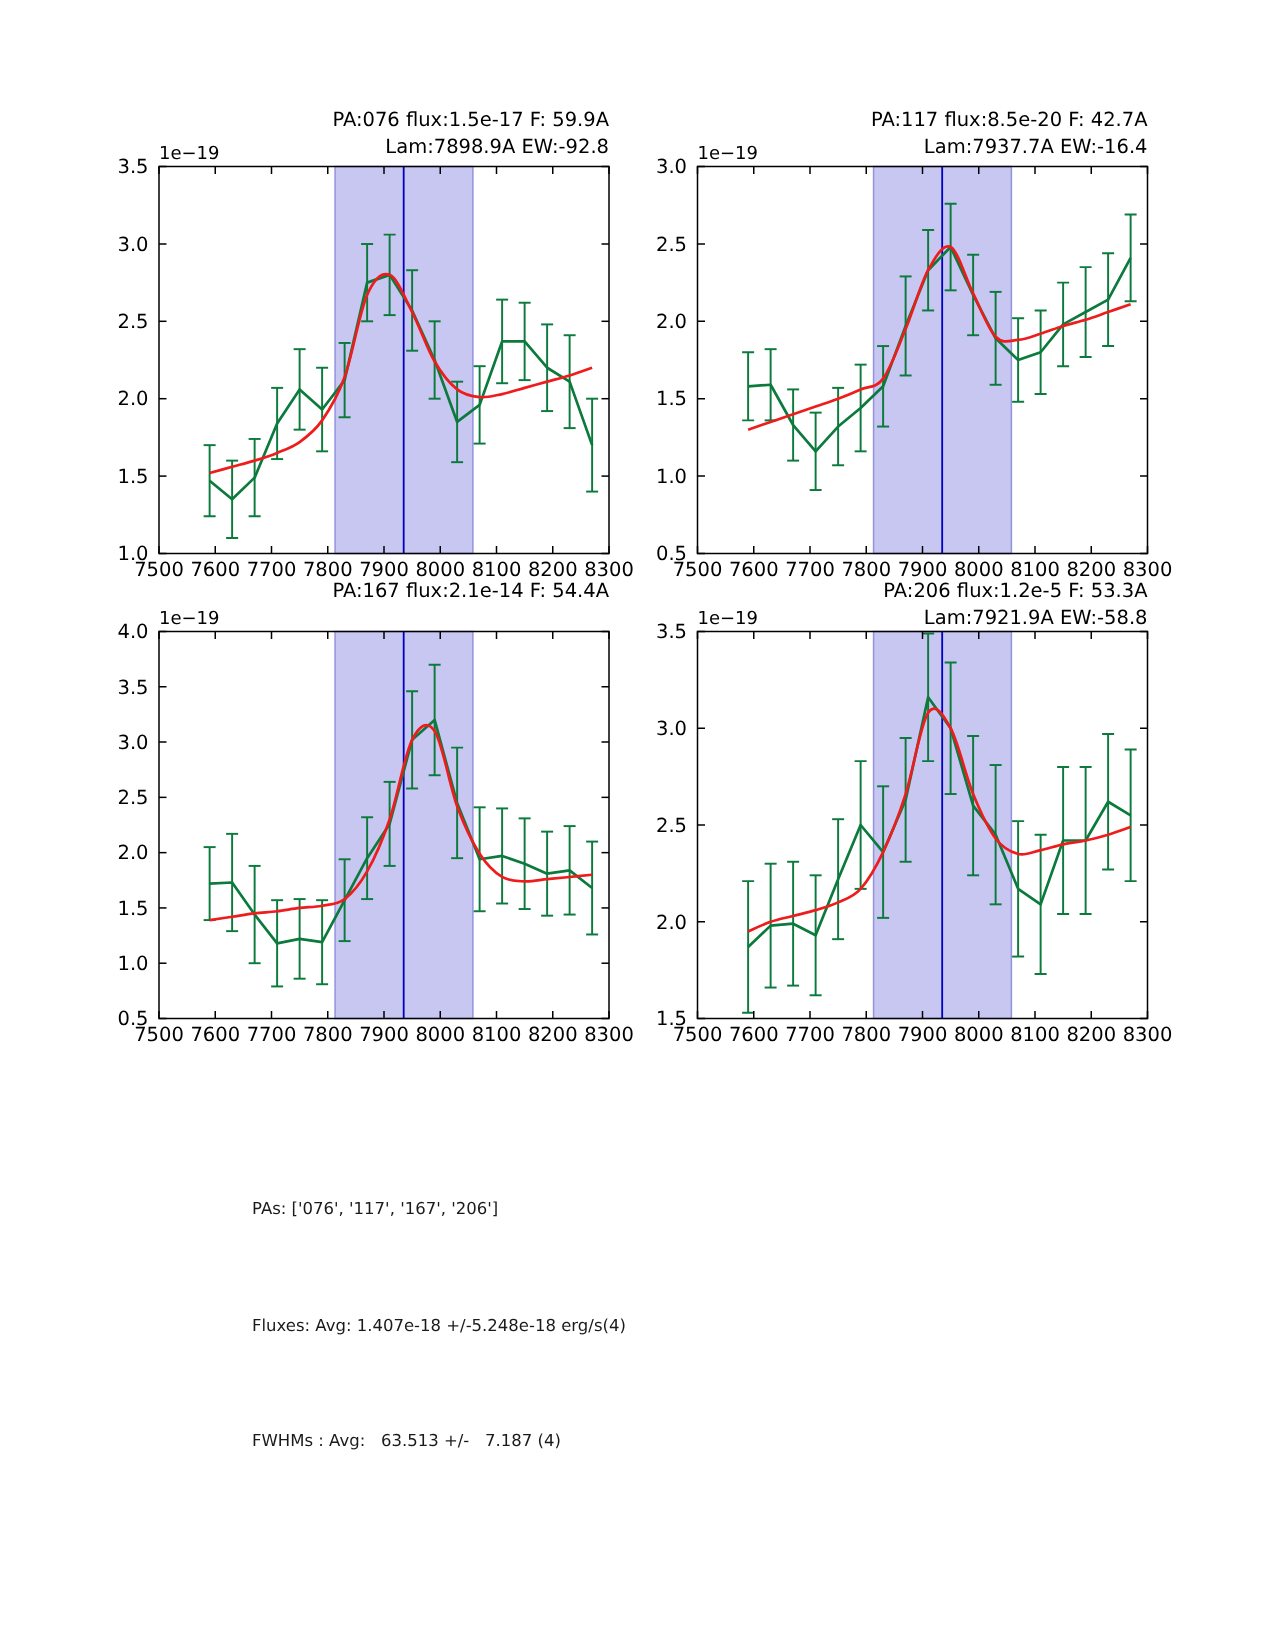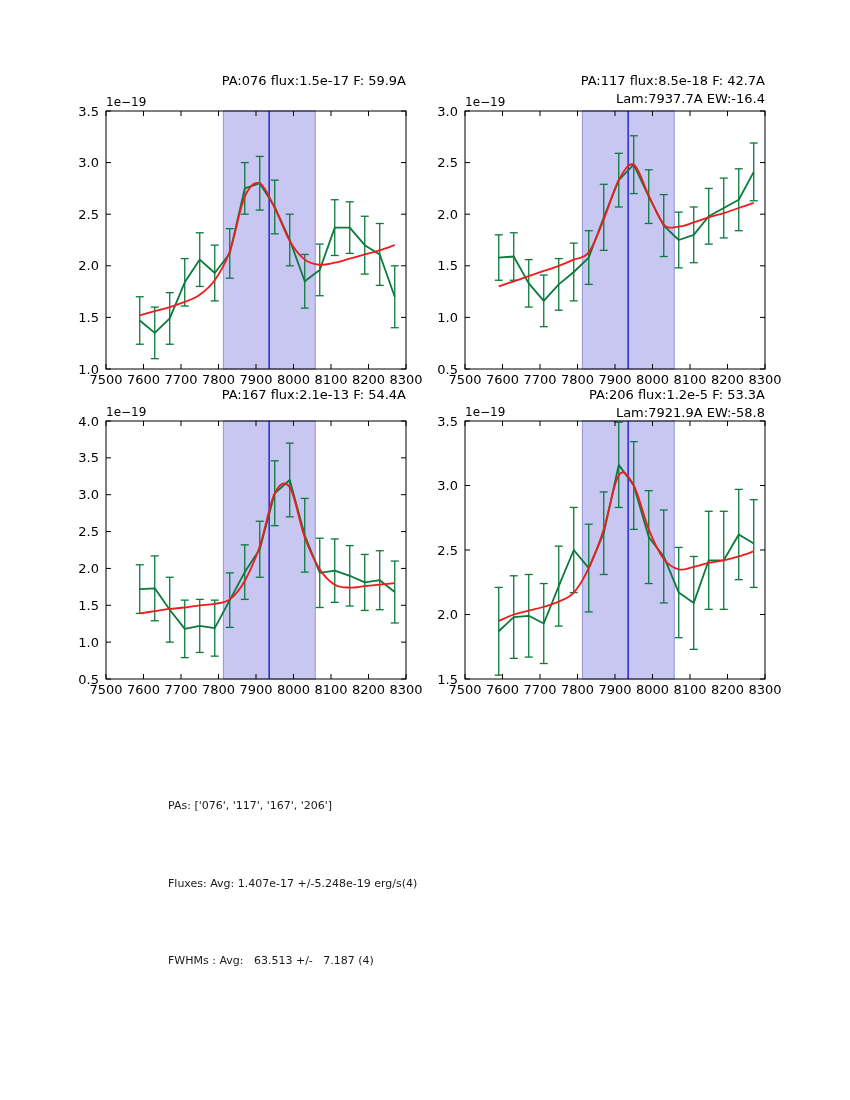--- a/index.html
+++ b/index.html
@@ -37,20 +37,21 @@
     color: #1a1a1a;
   }
 </style>
 </head>
 <body>
 
 <div>
 
   <div class="chart-title pos-title-tl">
     <div>PA:076 flux:1.5e-17 F: 59.9A</div>
+    <div>Lam:7898.9A EW:-92.8</div>
   </div>
   <svg class="plot pos-svg-tl" width="370" height="296">
       <rect x="167.375" y="16" width="91.875" height="258" fill="#c7c7f2" stroke="#9393dd" stroke-width="1"></rect>
       <line x1="213.125" x2="213.125" y1="16" y2="274" stroke="#0000c4" stroke-width="1.2"></line>
       <g stroke="#0b7a3c" stroke-width="1.3">
         <line x1="83.75" x2="83.75" y1="201.76" y2="249.23199999999997"></line>
         <line x1="79.75" x2="87.75" y1="201.76" y2="201.76"></line>
         <line x1="79.75" x2="87.75" y1="249.23199999999997" y2="249.23199999999997"></line>
         <line x1="98.75" x2="98.75" y1="212.08" y2="263.67999999999995"></line>
         <line x1="94.75" x2="102.75" y1="212.08" y2="212.08"></line>
@@ -151,21 +152,21 @@
       <text x="43" y="278.5" text-anchor="end" font-size="13" fill="#000000">1.0</text>
       <text x="43" y="226.9" text-anchor="end" font-size="13" fill="#000000">1.5</text>
       <text x="43" y="175.29999999999998" text-anchor="end" font-size="13" fill="#000000">2.0</text>
       <text x="43" y="123.7" text-anchor="end" font-size="13" fill="#000000">2.5</text>
       <text x="43" y="72.1" text-anchor="end" font-size="13" fill="#000000">3.0</text>
       <text x="43" y="20.5" text-anchor="end" font-size="13" fill="#000000">3.5</text>
       <text x="50" y="11" font-size="12" fill="#000000">1e−19</text>
     </svg>
 
   <div class="chart-title pos-title-tr">
-    <div>PA:117 flux:8.5e-18 F: 42.7A</div>
+    <div>PA:117 flux:8.5e-20 F: 42.7A</div>
     <div>Lam:7937.7A EW:-16.4</div>
   </div>
   <svg class="plot pos-svg-tr" width="370" height="296">
       <rect x="167.375" y="16" width="91.875" height="258" fill="#c7c7f2" stroke="#9393dd" stroke-width="1"></rect>
       <line x1="213.125" x2="213.125" y1="16" y2="274" stroke="#0000c4" stroke-width="1.2"></line>
       <g stroke="#0b7a3c" stroke-width="1.3">
         <line x1="83.75" x2="83.75" y1="139.83999999999997" y2="185.248"></line>
         <line x1="79.75" x2="87.75" y1="139.83999999999997" y2="139.83999999999997"></line>
         <line x1="79.75" x2="87.75" y1="185.248" y2="185.248"></line>
         <line x1="98.75" x2="98.75" y1="137.776" y2="185.248"></line>
@@ -267,21 +268,21 @@
       <text x="43" y="278.5" text-anchor="end" font-size="13" fill="#000000">0.5</text>
       <text x="43" y="226.9" text-anchor="end" font-size="13" fill="#000000">1.0</text>
       <text x="43" y="175.29999999999998" text-anchor="end" font-size="13" fill="#000000">1.5</text>
       <text x="43" y="123.7" text-anchor="end" font-size="13" fill="#000000">2.0</text>
       <text x="43" y="72.1" text-anchor="end" font-size="13" fill="#000000">2.5</text>
       <text x="43" y="20.5" text-anchor="end" font-size="13" fill="#000000">3.0</text>
       <text x="50" y="11" font-size="12" fill="#000000">1e−19</text>
     </svg>
 
   <div class="chart-title pos-title-bl">
-    <div>PA:167 flux:2.1e-13 F: 54.4A</div>
+    <div>PA:167 flux:2.1e-14 F: 54.4A</div>
   </div>
   <svg class="plot pos-svg-bl" width="370" height="296">
       <rect x="167.375" y="16" width="91.875" height="258" fill="#c7c7f2" stroke="#9393dd" stroke-width="1"></rect>
       <line x1="213.125" x2="213.125" y1="16" y2="274" stroke="#0000c4" stroke-width="1.2"></line>
       <g stroke="#0b7a3c" stroke-width="1.3">
         <line x1="83.75" x2="83.75" y1="159.74285714285716" y2="208.39428571428573"></line>
         <line x1="79.75" x2="87.75" y1="159.74285714285716" y2="159.74285714285716"></line>
         <line x1="79.75" x2="87.75" y1="208.39428571428573" y2="208.39428571428573"></line>
         <line x1="98.75" x2="98.75" y1="150.89714285714288" y2="215.76571428571427"></line>
         <line x1="94.75" x2="102.75" y1="150.89714285714288" y2="150.89714285714288"></line>
@@ -502,19 +503,19 @@
       <text x="43" y="278.5" text-anchor="end" font-size="13" fill="#000000">1.5</text>
       <text x="43" y="214" text-anchor="end" font-size="13" fill="#000000">2.0</text>
       <text x="43" y="149.5" text-anchor="end" font-size="13" fill="#000000">2.5</text>
       <text x="43" y="85" text-anchor="end" font-size="13" fill="#000000">3.0</text>
       <text x="43" y="20.5" text-anchor="end" font-size="13" fill="#000000">3.5</text>
       <text x="50" y="11" font-size="12" fill="#000000">1e−19</text>
     </svg>
 
   <div class="summary">
     <div>PAs: ['076', '117', '167', '206']</div>
-    <div>Fluxes: Avg: 1.407e-17 +/-5.248e-19 erg/s(4)</div>
+    <div>Fluxes: Avg: 1.407e-18 +/-5.248e-18 erg/s(4)</div>
     <div>FWHMs : Avg:   63.513 +/-   7.187 (4)</div>
     
     
   </div>
 
 </div>
 
 </body></html>

